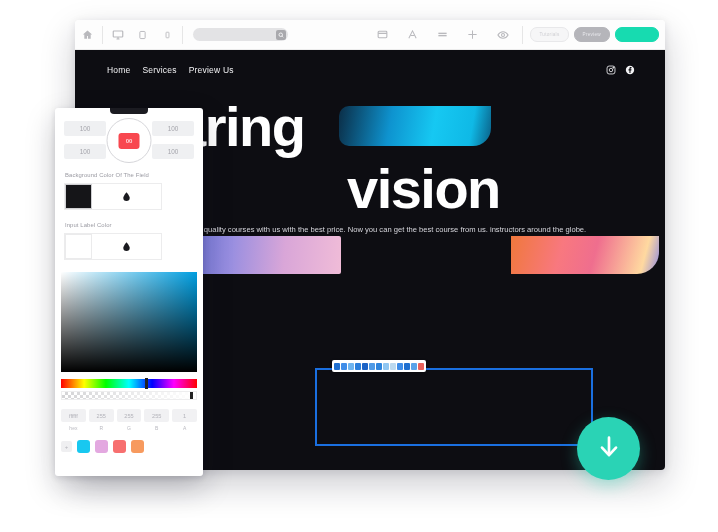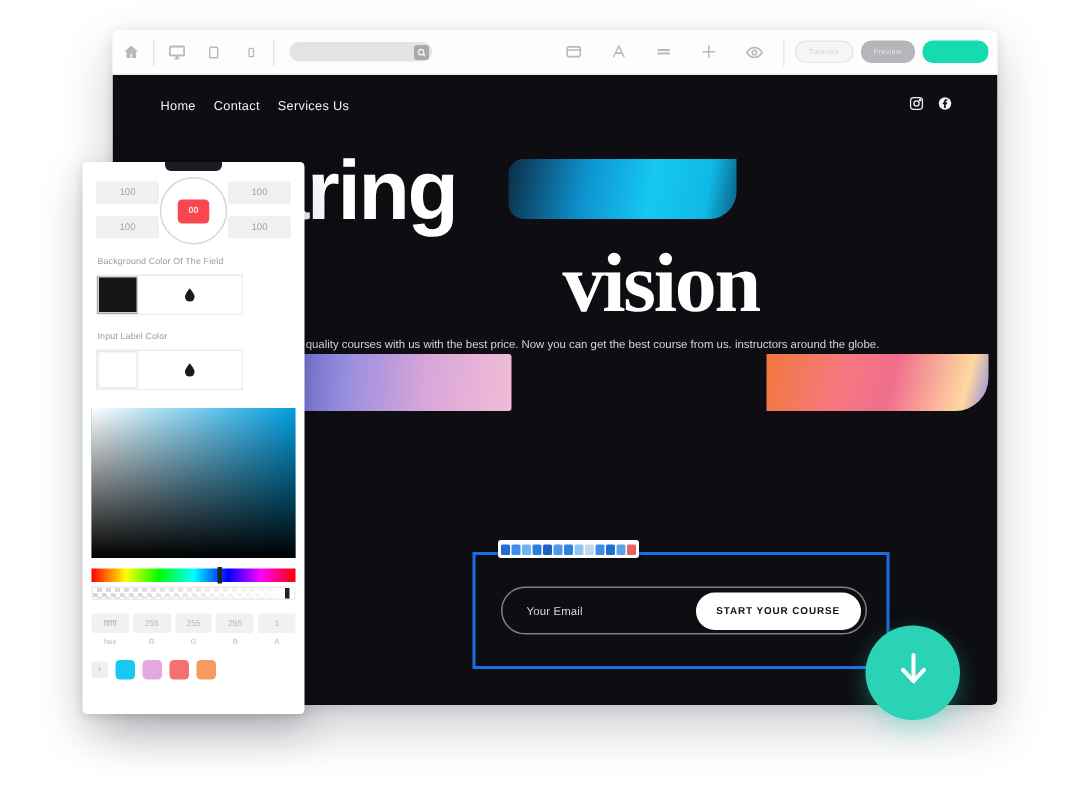--- a/index.html
+++ b/index.html
@@ -61,21 +61,21 @@
 
   
   .hero{position:absolute;left:0;top:46px;width:100%;}
   .hero-line{position:relative;height:62px;}
   .hero-text{
     position:absolute;color:#ffffff;font-weight:bold;font-size:56px;
     line-height:62px;letter-spacing:-1.5px;white-space:nowrap;
   }
   .l1-word1{left:100px;top:0;}
   .l1-word2{left:430px;top:0;}
-  .l2-word1{left:300px;top:0;font-family:Liberation Serif, serif;}
+  .l2-word1{left:272px;top:0;}
 
   .shape{position:absolute;border-radius:2px;}
   .shape-cyan{
     left:264px;top:10px;width:152px;height:40px;
     background:linear-gradient(100deg,#0b2d46 0%,#0e93cf 34%,#16c8f2 62%,#0fb9e6 86%,#0a5f86 100%);
     border-radius:10px 0 18px 10px;
   }
   .shape-pink{
     left:116px;top:78px;width:150px;height:38px;
     background:linear-gradient(95deg,#6f74d8 0%,#9a8fe0 28%,#d9a6d8 62%,#f0bcd8 100%);
@@ -274,22 +274,22 @@
         <div class="pill grey">Preview</div>
         <div class="pill green"></div>
       </div>
     </div>
 
     <div class="canvas">
 
       <div class="sitenav">
         <div class="links">
           <span>Home</span>
-          <span>Contact</span>
-          <span>Services Us</span>
+          <span>Services</span>
+          <span>Preview Us</span>
         </div>
         <div class="social">
           <span>
             <svg width="10" height="10" viewBox="0 0 24 24" fill="none" stroke="currentColor" stroke-width="2">
                 <rect x="2.5" y="2.5" width="19" height="19" rx="5"></rect>
                 <circle cx="12" cy="12" r="4.2"></circle>
                 <circle cx="17.6" cy="6.4" r="1.2" fill="currentColor"></circle>
               </svg>
           </span>
           <span>
@@ -324,24 +324,20 @@
           <i style="background:#1c63c6"></i>
           <i style="background:#4f9ae6"></i>
           <i style="background:#2e84dd"></i>
           <i style="background:#8fc6f2"></i>
           <i style="background:#bcd9ef"></i>
           <i style="background:#3f8de8"></i>
           <i style="background:#1f6fd0"></i>
           <i style="background:#5aa3e9"></i>
           <i style="background:#e8615c"></i>
         </div>
-        <div class="emailrow">
-          <span class="ph">Your Email</span>
-          <span class="cta">START YOUR COURSE</span>
-        </div>
       </div>
     </div>
   </div>
 
   <div class="fab">
     <span>
       <svg width="28" height="28" viewBox="0 0 24 24" fill="none" stroke="#ffffff" stroke-width="2.3" stroke-linecap="round" stroke-linejoin="round">
           <path d="M12 4v14"></path>
           <path d="M6 12.5 12 19l6-6.5"></path>
         </svg>

